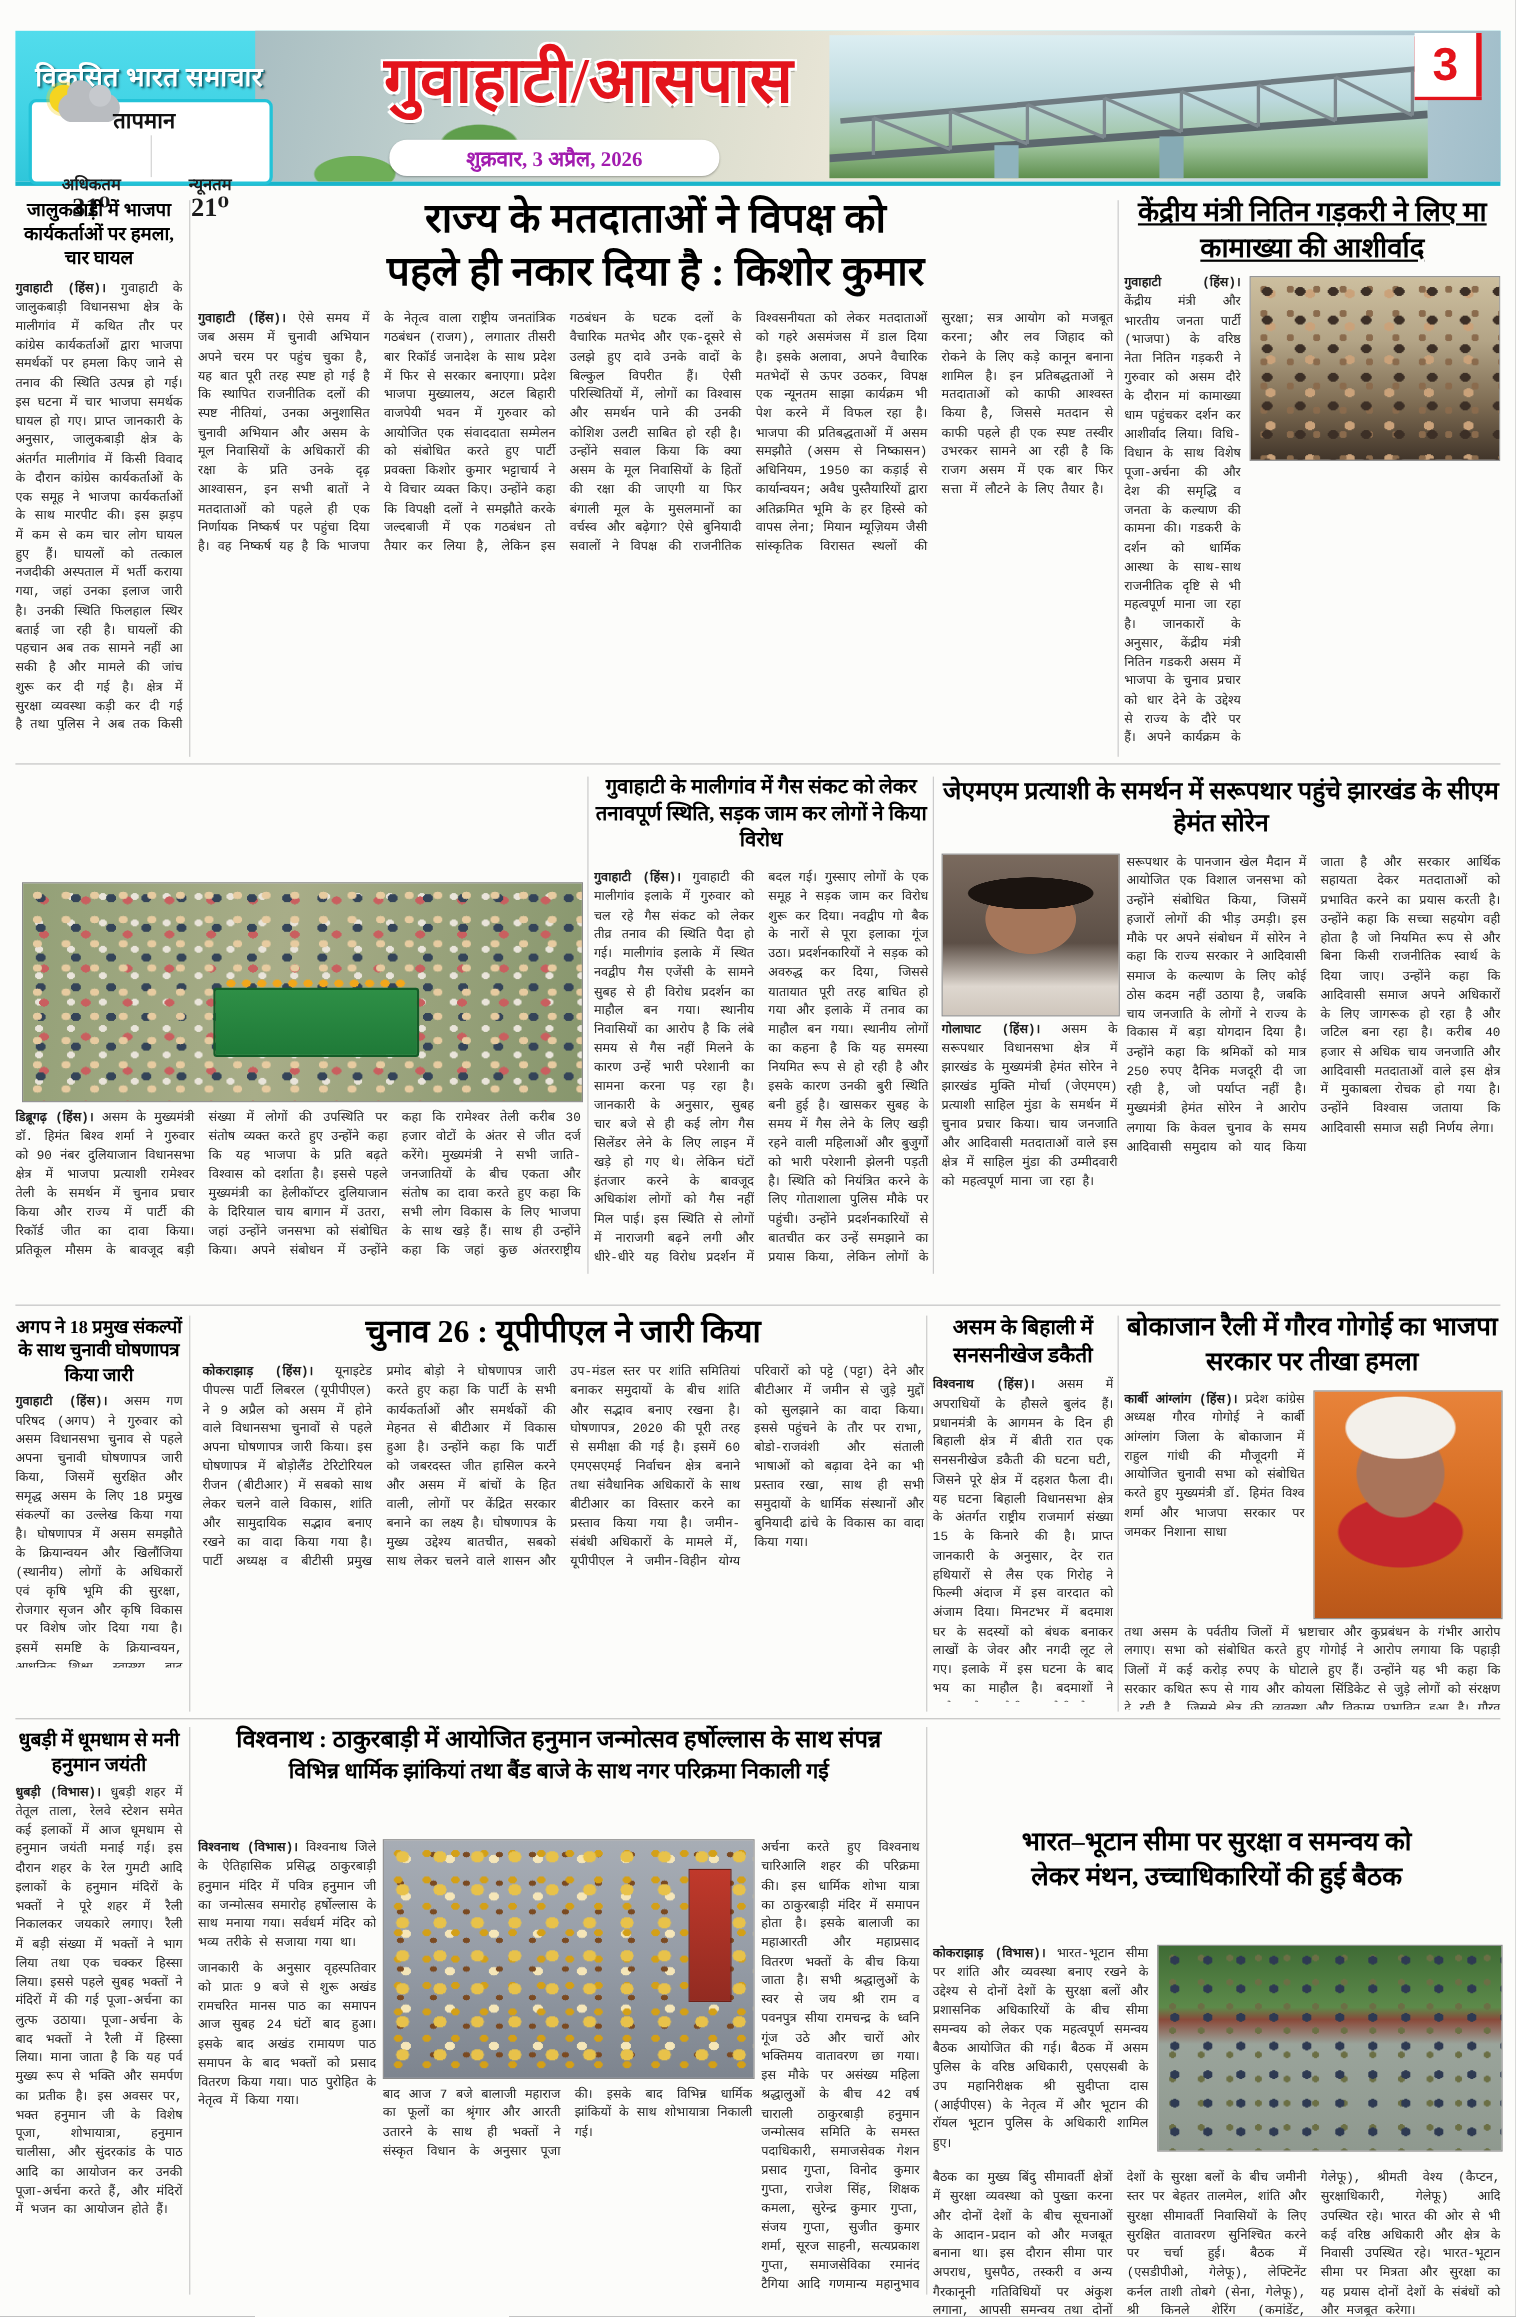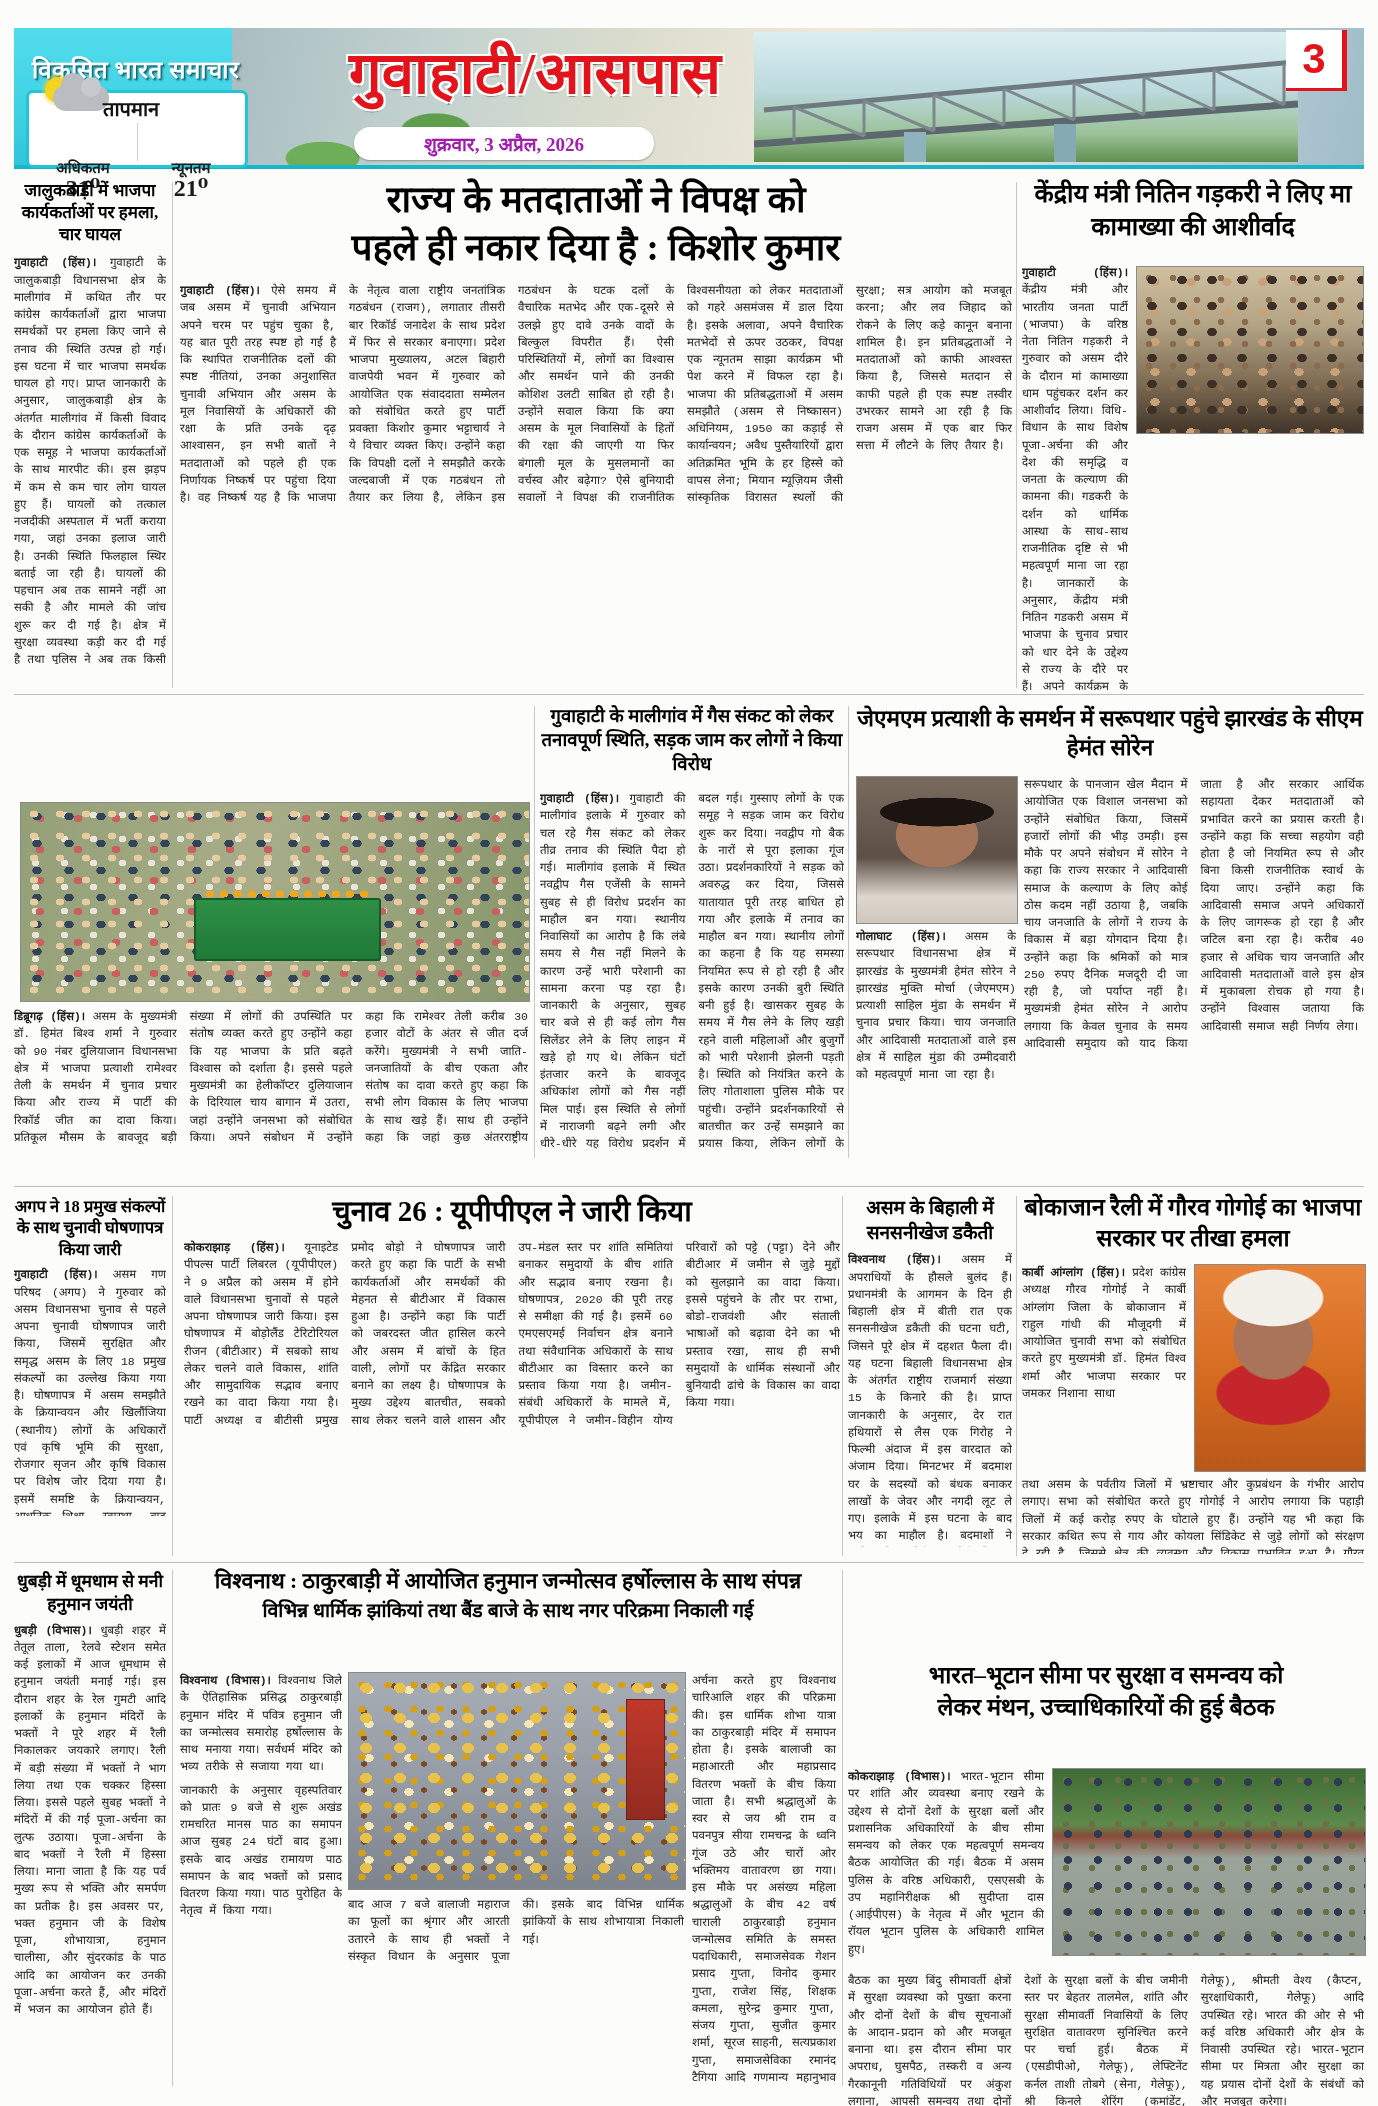--- a/index.html
+++ b/index.html
@@ -159,21 +159,21 @@
       <span style="display:block;">पहले ही नकार दिया है : किशोर कुमार</span>
     </div>
     <div class="bt c5" style="margin-top:10px;height:394px;">
       <p style="margin:0;"><b class="byl">गुवाहाटी (हिंस)।</b> <span>ऐसे समय में जब असम में चुनावी अभियान अपने चरम पर पहुंच चुका है, यह बात पूरी तरह स्पष्ट हो गई है कि स्थापित राजनीतिक दलों की स्पष्ट नीतियां, उनका अनुशासित चुनावी अभियान और असम के मूल निवासियों के अधिकारों की रक्षा के प्रति उनके दृढ़ आश्वासन, इन सभी बातों ने मतदाताओं को पहले ही एक निर्णायक निष्कर्ष पर पहुंचा दिया है। वह निष्कर्ष यह है कि भाजपा के नेतृत्व वाला राष्ट्रीय जनतांत्रिक गठबंधन (राजग), लगातार तीसरी बार रिकॉर्ड जनादेश के साथ प्रदेश में फिर से सरकार बनाएगा। प्रदेश भाजपा मुख्यालय, अटल बिहारी वाजपेयी भवन में गुरुवार को आयोजित एक संवाददाता सम्मेलन को संबोधित करते हुए पार्टी प्रवक्ता किशोर कुमार भट्टाचार्य ने ये विचार व्यक्त किए। उन्होंने कहा कि विपक्षी दलों ने समझौते करके जल्दबाजी में एक गठबंधन तो तैयार कर लिया है, लेकिन इस गठबंधन के घटक दलों के वैचारिक मतभेद और एक-दूसरे से उलझे हुए दावे उनके वादों के बिल्कुल विपरीत हैं। ऐसी परिस्थितियों में, लोगों का विश्वास और समर्थन पाने की उनकी कोशिश उलटी साबित हो रही है। उन्होंने सवाल किया कि क्या असम के मूल निवासियों के हितों की रक्षा की जाएगी या फिर बंगाली मूल के मुसलमानों का वर्चस्व और बढ़ेगा? ऐसे बुनियादी सवालों ने विपक्ष की राजनीतिक विश्वसनीयता को लेकर मतदाताओं को गहरे असमंजस में डाल दिया है। इसके अलावा, अपने वैचारिक मतभेदों से ऊपर उठकर, विपक्ष एक न्यूनतम साझा कार्यक्रम भी पेश करने में विफल रहा है। भाजपा की प्रतिबद्धताओं में असम समझौते (असम से निष्कासन) अधिनियम, 1950 का कड़ाई से कार्यान्वयन; अवैध पुस्तैयारियों द्वारा अतिक्रमित भूमि के हर हिस्से को वापस लेना; मियान म्यूज़ियम जैसी सांस्कृतिक विरासत स्थलों की सुरक्षा; सत्र आयोग को मजबूत करना; और लव जिहाद को रोकने के लिए कड़े कानून बनाना शामिल है। इन प्रतिबद्धताओं ने मतदाताओं को काफी आश्वस्त किया है, जिससे मतदान से काफी पहले ही एक स्पष्ट तस्वीर उभरकर सामने आ रही है कि राजग असम में एक बार फिर सत्ता में लौटने के लिए तैयार है।</span></p>
     </div>
   </div>
 
   <div class="vline" style="left:1016px;top:182px;height:506px;"></div>
 
   <div class="abs" style="left:1022px;top:178px;width:342px;height:510px;">
-    <div class="hl" style="font-size:25px;margin-bottom:21px;">केंद्रीय मंत्री नितिन गड़करी ने लिए मा कामाख्या की आशीर्वाद</div>
+    <div class="hl" style="font-size:25px;margin-bottom:6px;text-decoration:underline;">केंद्रीय मंत्री नितिन गड़करी ने लिए मा कामाख्या की आशीर्वाद</div>
     <div style="overflow:hidden;height:430px;">
       <div class="ph ph-gadkari" style="position:relative;float:right;width:226px;height:166px;margin:2px 0 4px 8px;"></div>
       <p class="bt" style="margin:0;"><b class="byl">गुवाहाटी (हिंस)।</b> <span>केंद्रीय मंत्री और भारतीय जनता पार्टी (भाजपा) के वरिष्ठ नेता नितिन गड़करी ने गुरुवार को असम दौरे के दौरान मां कामाख्या धाम पहुंचकर दर्शन कर आशीर्वाद लिया। विधि-विधान के साथ विशेष पूजा-अर्चना की और देश की समृद्धि व जनता के कल्याण की कामना की। गडकरी के दर्शन को धार्मिक आस्था के साथ-साथ राजनीतिक दृष्टि से भी महत्वपूर्ण माना जा रहा है। जानकारों के अनुसार, केंद्रीय मंत्री नितिन गडकरी असम में भाजपा के चुनाव प्रचार को धार देने के उद्देश्य से राज्य के दौरे पर हैं। अपने कार्यक्रम के तहत उन्होंने पलाशबाड़ी विधानसभा क्षेत्र में भाजपा उम्मीदवार हिमांगी शेखर बैश्य के समर्थन में जनसभाओं को संबोधित किया। उन्होंने अपने संबोधन में केंद्र और राज्य की भाजपा सरकार की उपलब्धियों और विकास योजनाओं को रेखांकित करते हुए भाजपा के पक्ष में मतदान करने की अपील की। मंदिर में दर्शन के बाद गडकरी मध्य गुवाहाटी के फैंसी बाजार क्षेत्र में भाजपा प्रत्याशी विजय गुप्ता के समर्थन में आयोजित चुनावी कार्यक्रम में भाग लेकर रवाना हो गए। गडकरी का यह दौरा असम में भाजपा के चुनावी अभियान को गति देने के लिहाज से अहम माना जा रहा है।</span></p>
     </div>
   </div>
 
   <div class="hline" style="left:14px;top:694px;width:1350px;"></div>
 
   <div class="ph ph-crowd" style="left:20px;top:802px;width:508px;height:198px;">
     <div class="truck">

